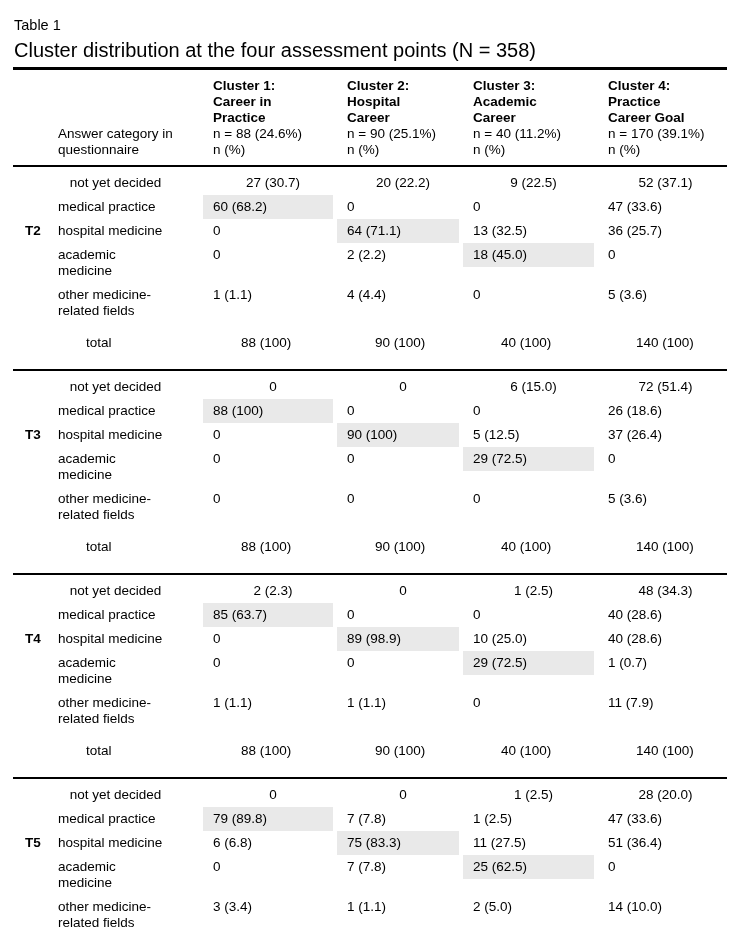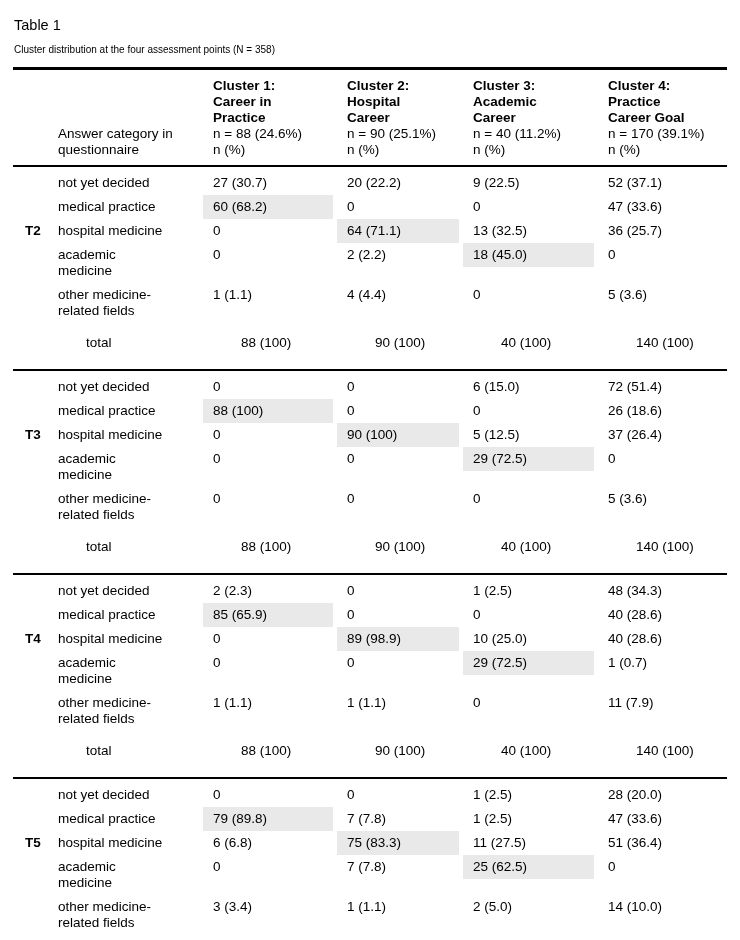--- a/index.html
+++ b/index.html
@@ -11,21 +11,21 @@
   html,body{margin:0;padding:0;}
   body{
     width:740px;height:940px;
     background:var(--bg);
     color:var(--text);
     font-family:"Liberation Sans", sans-serif;
     overflow:hidden;
   }
   .sheet{padding:10px 13px 0 13px;}
   .title{font-weight:normal;font-size:14.5px;line-height:18px;margin:6px 0 7px 1px;}
-  .caption{font-size:10px;line-height:18px;margin:0 0 8px 1px;}
+  .caption{font-size:20px;line-height:18px;margin:0 0 8px 1px;}
   table{
     border-collapse:collapse;
     table-layout:fixed;
     width:714px;
     border-bottom:3px solid var(--rule);
   }
   col.c-t{width:45px;}
   col.c-cat{width:145px;}
   col.c-1{width:134px;}
   col.c-2{width:126px;}
@@ -39,21 +39,21 @@
     padding:8px 10px 7px 45px;
   }
   thead td.colhead{padding:8px 4px 7px 10px;}
   .hline{display:block;}
   .hb{font-weight:bold;}
   tbody.block{border-top:2px solid var(--rule);}
   .box{display:block;padding:4px 0;}
   td.cat .box{padding-right:30px;}
   td.data .box{padding-left:10px;margin-right:4px;}
   td.hl .box{background:var(--hl);}
-  tr.first .box{padding-top:8px;}
+  tr.first .box{padding-top:8px;text-align:center;}
   tr.total .box{padding-top:12px;padding-bottom:18px;margin-left:28px;}
   td.tlab{font-weight:bold;padding-left:12px;}
 </style>
 </head>
 <body>
 
 <div class="sheet">
   <div class="title">Table 1</div>
   <div class="caption">Cluster distribution at the four assessment points (N = 358)</div>
 
@@ -341,21 +341,21 @@
           <td class="data">
             <span class="box">48 (34.3)</span>
           </td>
         </tr>
         <tr>
           <td class="tlab"></td>
           <td class="cat">
             <span class="box">medical practice</span>
           </td>
           <td class="data hl">
-            <span class="box">85 (65.9)</span>
+            <span class="box">85 (63.7)</span>
           </td>
           <td class="data">
             <span class="box">0</span>
           </td>
           <td class="data">
             <span class="box">0</span>
           </td>
           <td class="data">
             <span class="box">40 (28.6)</span>
           </td>

